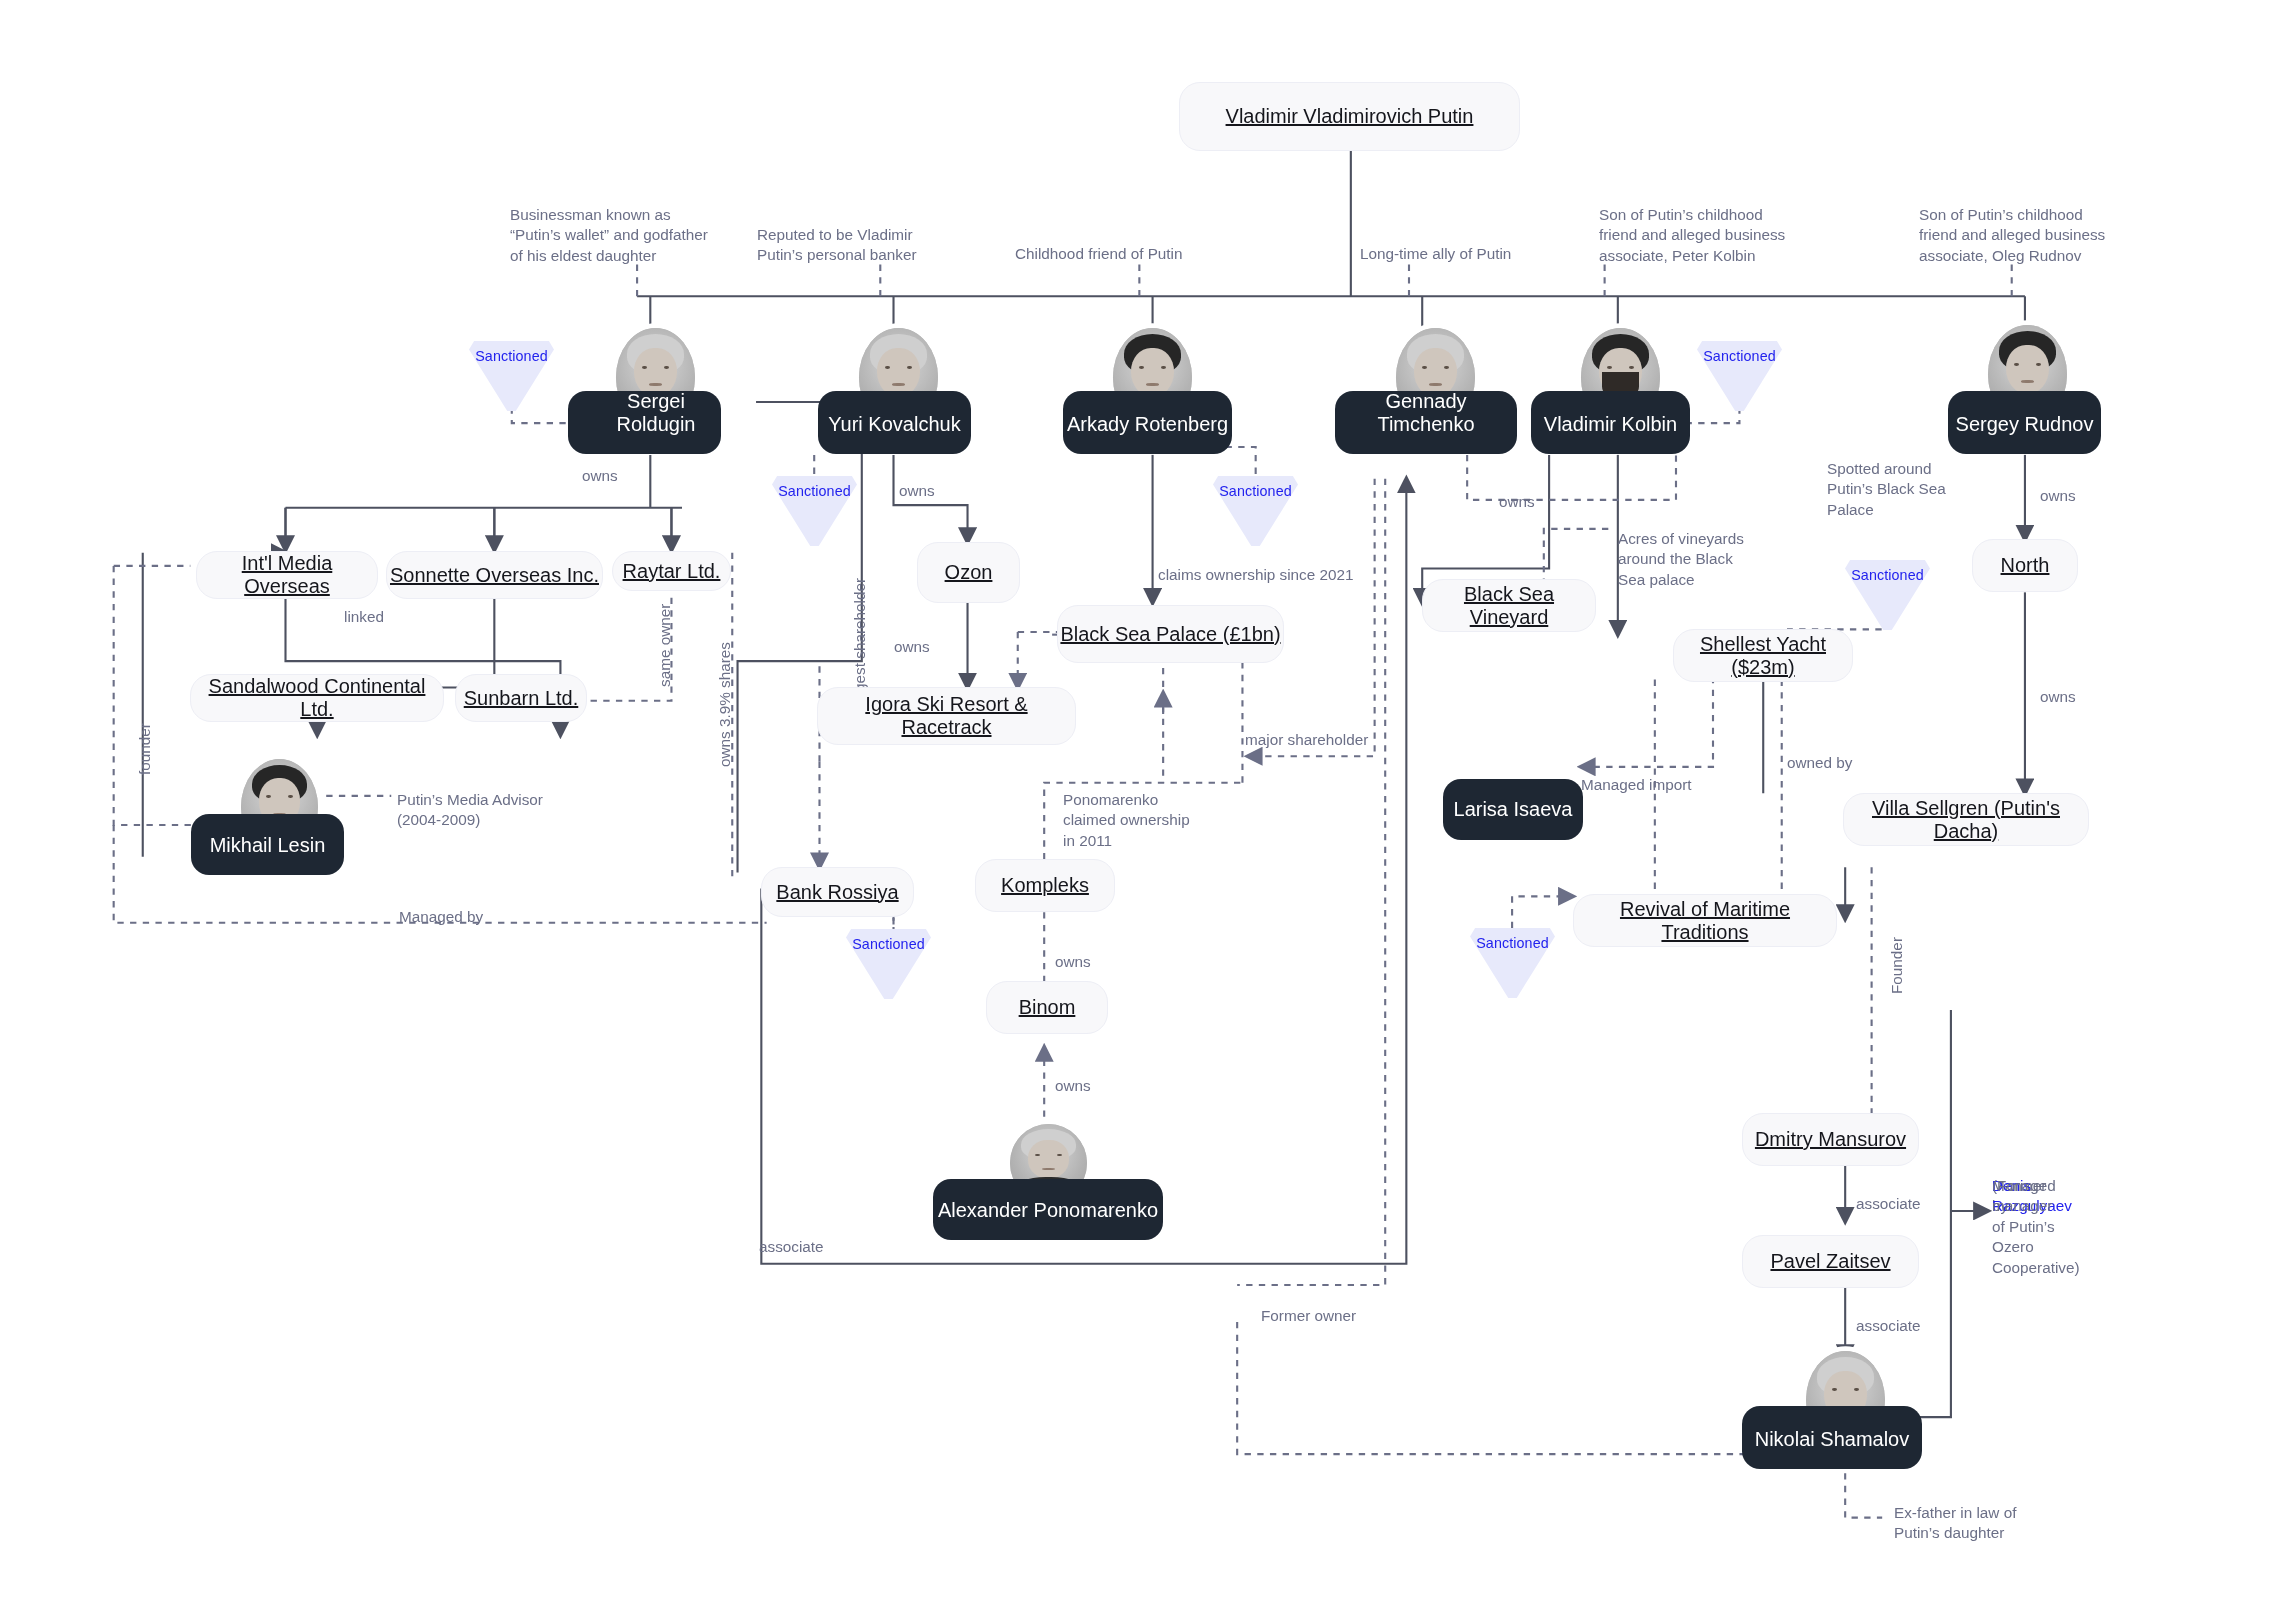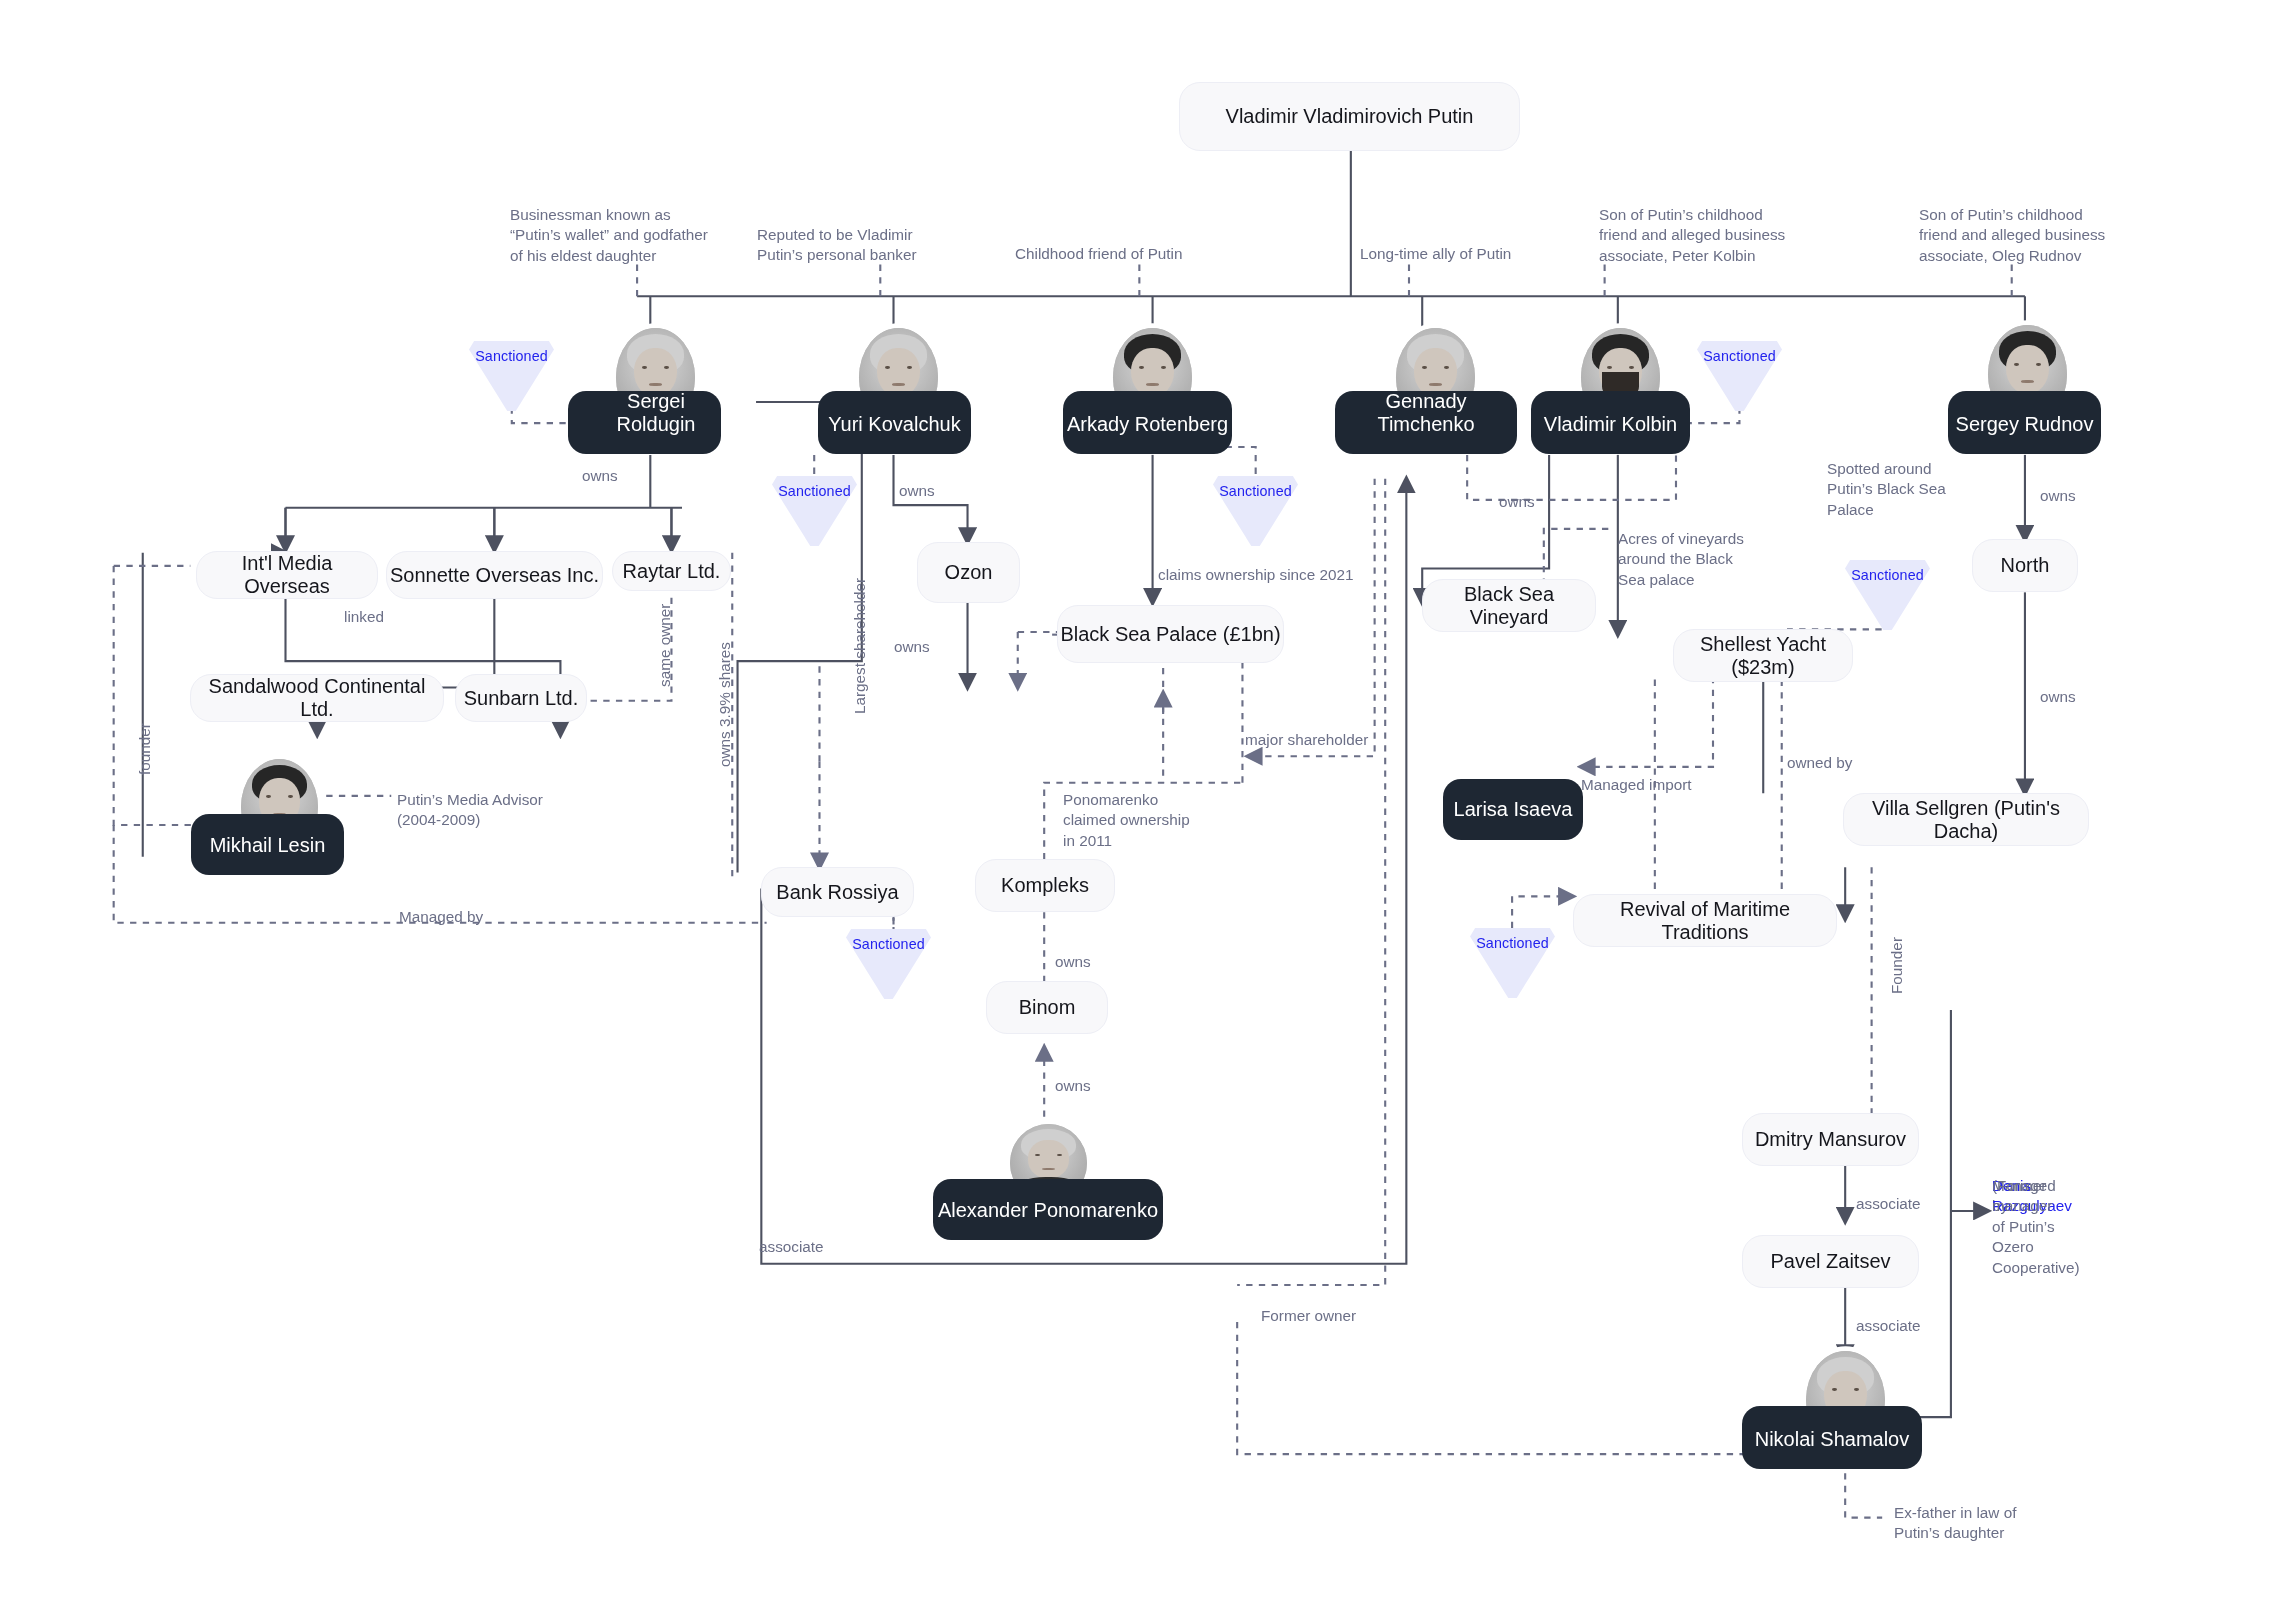--- a/index.html
+++ b/index.html
@@ -3,21 +3,21 @@
 <meta charset="utf-8">
 <style>
   html,body{margin:0;padding:0;background:#ffffff;}
   body{font-family:"Liberation Sans",sans-serif;}
   #canvas{position:relative;width:2284px;height:1623px;background:#fff;overflow:hidden;}
   svg#wires{position:absolute;left:0;top:0;width:2284px;height:1623px;pointer-events:none;}
 
   
   .node{position:absolute;box-sizing:border-box;display:flex;align-items:center;
         justify-content:center;text-align:center;border-radius:21px;}
-  .node.light{background:#f8f8fa;border:1.6px solid #edeef5;color:#15161c;font-size:20px;}
+  .node.light{background:#f8f8fa;border:1.6px solid #edeef5;color:#15161c;font-size:20px;text-decoration:underline;}
   .node.dark{background:#1e2733;color:#ffffff;font-size:20px;border-radius:18px;}
   .node.dark.person{align-items:flex-end;padding-bottom:18px;}
 
   .avatar{position:absolute;border-radius:50%;background:#b9b9b9;
           box-shadow:0 0 0 4.8px #ffffff;overflow:hidden;}
 
   
   .p-bg{position:absolute;inset:0;background:radial-gradient(circle at 50% 38%, #d7d7d7 0%, #b4b4b4 55%, #9c9c9c 100%);}
   .p-hair{position:absolute;left:14%;top:6%;width:72%;height:40%;border-radius:50% 50% 42% 42%;background:#4e4e4e;}
   .p-hair.light{background:#cfcfcf;}
@@ -340,20 +340,23 @@
 (2004-2009)</div>
 
   <div class="cap rot" style="left:850px;top:714px;transform:rotate(-90deg);">Largest shareholder</div>
 
   <div class="node light" style="left:917px;top:542px;width:103px;height:61px;">
     <span>Ozon</span>
   </div>
   <div class="cap c" style="left:899px;top:481px;">owns</div>
   <div class="cap" style="left:894px;top:637px;">owns</div>
 
+  <div class="node light" style="left:817px;top:687px;width:259px;height:58px;">
+    <span>Igora Ski Resort &amp; Racetrack</span>
+  </div>
 
   <div class="node light" style="left:1057px;top:605px;width:227px;height:58px;">
     <span>Black Sea Palace (£1bn)</span>
   </div>
   <div class="cap" style="left:1158px;top:565px;">claims ownership since 2021</div>
   <div class="cap" style="left:1245px;top:730px;">major shareholder</div>
 
   <div class="node light" style="left:761px;top:867px;width:153px;height:50px;">
     <span>Bank Rossiya</span>
   </div>

